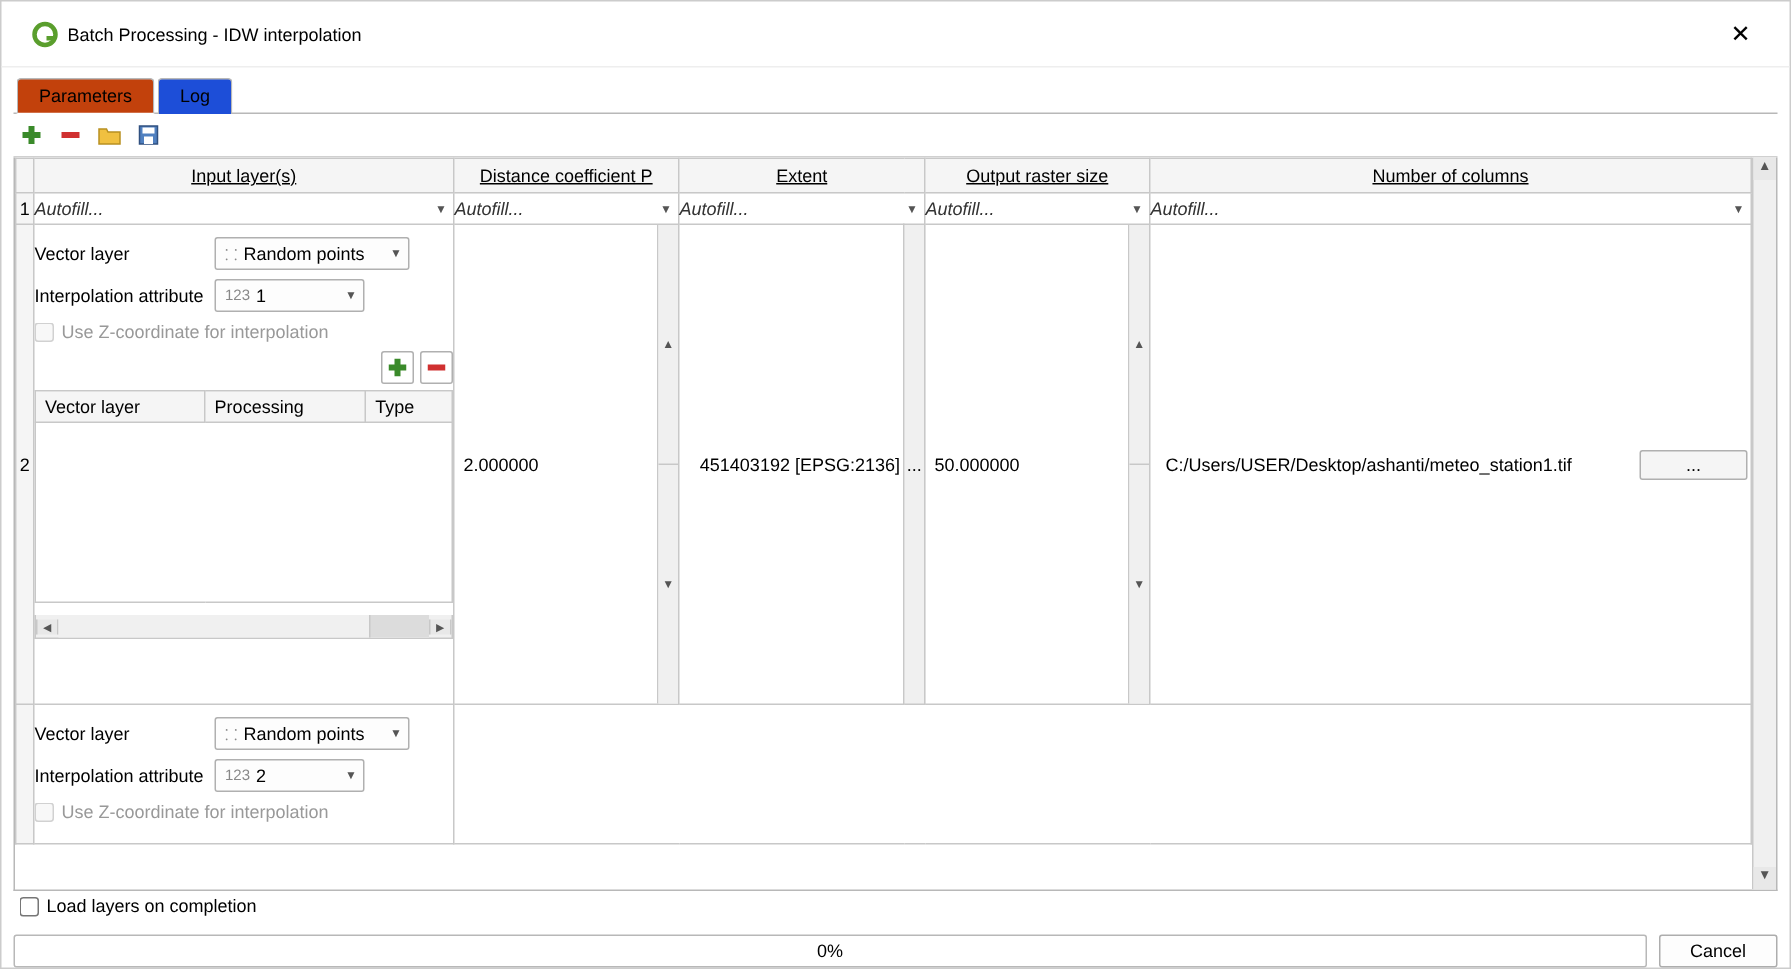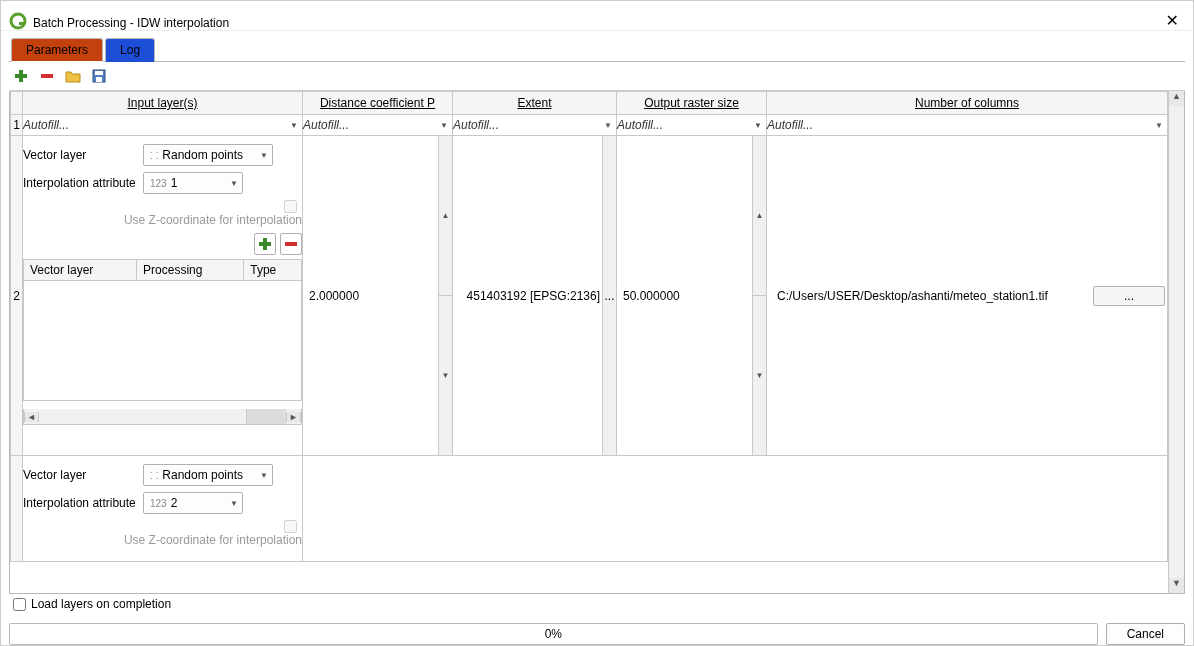--- a/index.html
+++ b/index.html
@@ -1,18 +1,18 @@
 <!DOCTYPE html>
 <html><head>
 <meta charset="utf-8">
 <style>
 * { box-sizing: border-box; margin: 0; padding: 0; }
 body { font-family: "Segoe UI", Tahoma, sans-serif; font-size: 12px; background: #fff; color: #000; }
 .window { width: 1194px; height: 646px; border: 1px solid #ccc; display: flex; flex-direction: column; position: relative; }
-.titlebar { height: 30px; display: flex; align-items: flex-end; padding: 0 8px; border-bottom: 1px solid #eee; }
+.titlebar { height: 44px; display: flex; align-items: center; padding: 0 20px; border-bottom: 1px solid #eee; }
 .titlebar .qicon { width: 18px; height: 18px; margin-right: 6px; }
 .titlebar .title { flex: 1; font-size: 12px; }
 .titlebar .close { font-size: 16px; cursor: pointer; padding: 0 6px; }
 .content { flex: 1; padding: 6px 8px 2px 8px; display: flex; flex-direction: column; min-height: 0; }
 .tabbar { display: flex; border-bottom: 1px solid #b8b8b8; padding-left: 2px; }
 .tab { padding: 4px 14px; border: 1px solid #b8b8b8; border-bottom: none; background: #1d4ed8; border-top-left-radius: 3px; border-top-right-radius: 3px; margin-right: 2px; position: relative; top: 1px; }
 .tab.active { background: #c2410c; border-bottom: 1px solid #fff; }
 .toolbar { display: flex; gap: 6px; padding: 4px 2px; border-bottom: 1px solid #d0d0d0; }
 .toolbtn { width: 20px; height: 20px; display: flex; align-items: center; justify-content: center; cursor: pointer; }
 .grid-wrapper { flex: 1; border: 1px solid #b8b8b8; border-top: none; display: flex; min-height: 0; position: relative; overflow: hidden; }
@@ -22,21 +22,21 @@
 th.colhead { background: #f5f5f5; padding: 4px 2px; text-decoration: underline; }
 th.rowhead { background: #f5f5f5; width: 12px; padding: 0 2px; }
 .autofill { display: flex; align-items: center; justify-content: flex-start; position: relative; padding: 3px 0; font-style: italic; color: #333; }
 .autofill .dd { position: absolute; right: 4px; font-size: 8px; color: #555; }
 .cell-input-layer { padding: 8px 0; text-align: left; vertical-align: top; }
 .form-row { display: flex; align-items: center; margin-bottom: 6px; }
 .form-row label { width: 120px; }
 .combobox { flex: 0 0 130px; border: 1px solid #b0b0b0; background: #fdfdfd; padding: 2px 18px 2px 6px; position: relative; font-size: 12px; height: 22px; display: flex; align-items: center; border-radius: 2px; }
 .combobox .ddarrow { position: absolute; right: 4px; top: 50%; transform: translateY(-50%); font-size: 8px; color: #555; }
 .combobox .preicon { margin-right: 4px; color: #888; font-size: 10px; }
-.checkbox-row { display: flex; align-items: flex-end; color: #999; margin-bottom: 6px; flex-direction: column; }
+.checkbox-row { display: flex; align-items: center; color: #999; margin-bottom: 6px; }
 .checkbox-row input { margin-right: 5px; }
 .addrem-row { display: flex; justify-content: flex-end; gap: 4px; margin-bottom: 4px; }
 .addrem-row .sq { width: 22px; height: 22px; border: 1px solid #b0b0b0; display: flex; align-items: center; justify-content: center; border-radius: 2px; cursor: pointer; }
 .inner-table { width: 100%; border: 1px solid #c8c8c8; }
 .inner-table th { background: #f5f5f5; text-align: left; padding: 3px 6px; }
 .inner-table td { text-align: left; padding: 3px 8px; }
 .inner-scroll { height: 150px; overflow: hidden; }
 .hscroll { display: flex; align-items: center; border: 1px solid #c8c8c8; border-top: none; height: 16px; background: #f0f0f0; }
 .hscroll .arrow { width: 15px; text-align: center; font-size: 9px; color: #555; border-left: 1px solid #c8c8c8; border-right: 1px solid #c8c8c8; background: #e8e8e8; }
 .hscroll .track { flex: 1; background: #f0f0f0; position: relative; height: 100%; }

